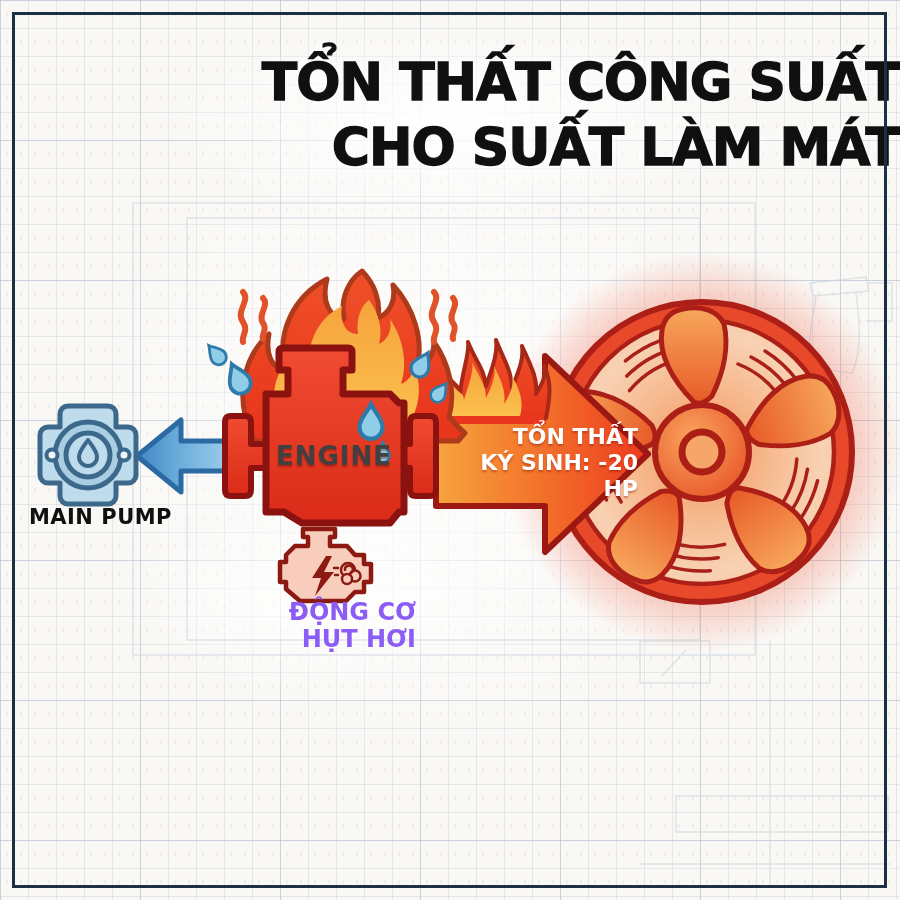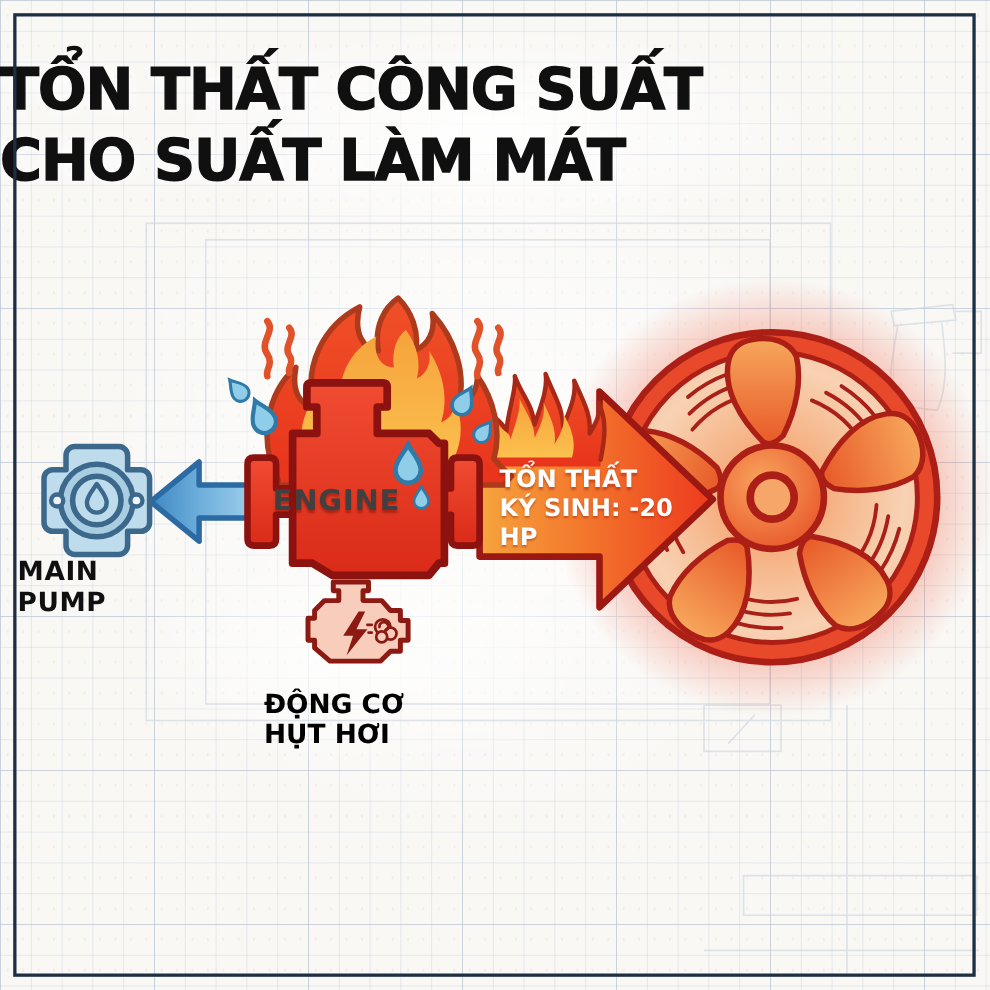--- a/index.html
+++ b/index.html
@@ -13,32 +13,32 @@
       linear-gradient(to right, rgba(170,183,202,0.5) 1px, transparent 1px),
       linear-gradient(to bottom, rgba(170,183,202,0.5) 1px, transparent 1px);
     background-size:14px 28px,28px 28px,28px 28px,140px 140px,140px 140px;}
   .white-wash{position:absolute;inset:0;background:
       radial-gradient(ellipse 400px 130px at 450px 120px, rgba(255,255,255,0.95), rgba(255,255,255,0) 75%),
       radial-gradient(circle 430px at 420px 430px, rgba(255,255,255,0.85), rgba(255,255,255,0) 78%),
       radial-gradient(ellipse 260px 120px at 330px 600px, rgba(255,255,255,0.8), rgba(255,255,255,0) 80%);}
   .frame{position:absolute;left:12px;top:12px;right:13px;bottom:12px;
     border:3px solid #1d2f42;z-index:40;pointer-events:none;}
   svg.diagram{position:absolute;left:0;top:0;z-index:10;}
-  .label{position:absolute;z-index:30;text-align:left;}
+  .label{position:absolute;z-index:30;text-align:right;}
   .title{left:0;right:0;top:50px;color:#101010;font-size:52px;line-height:65px;
     font-weight:700;letter-spacing:-1px;-webkit-text-stroke:1.3px #101010;
     text-shadow:0 0 16px rgba(255,255,255,0.9);}
-  .pump-label{left:16px;top:505px;width:156px;color:#101010;font-size:24px;
+  .pump-label{left:16px;top:505px;width:156px;color:#101010;font-size:21px;
     font-weight:700;letter-spacing:0.5px;}
   .engine-label{left:248px;top:441px;width:144px;color:#404040;font-size:26px;
     font-weight:700;letter-spacing:1px;text-shadow:0 2px 2px rgba(110,16,8,0.45);}
   .loss-label{left:454px;top:424px;width:184px;color:#ffffff;font-weight:700;
     font-size:22px;line-height:26px;text-shadow:0 2px 2px rgba(130,20,8,0.4);}
-  .caption{left:240px;top:599px;width:176px;color:#000000;font-size:24px;
-    line-height:27px;font-weight:700;margin-top:28px;}
+  .caption{left:240px;top:599px;width:176px;color:#8b5cf6;font-size:24px;
+    line-height:27px;font-weight:700;}
 </style>
 </head>
 <body>
 
 <div class="stage">
   <div class="grid-layer"></div>
   <div class="white-wash"></div>
 
   <svg class="diagram" width="900" height="900" viewBox="0 0 900 900">
     <defs>

